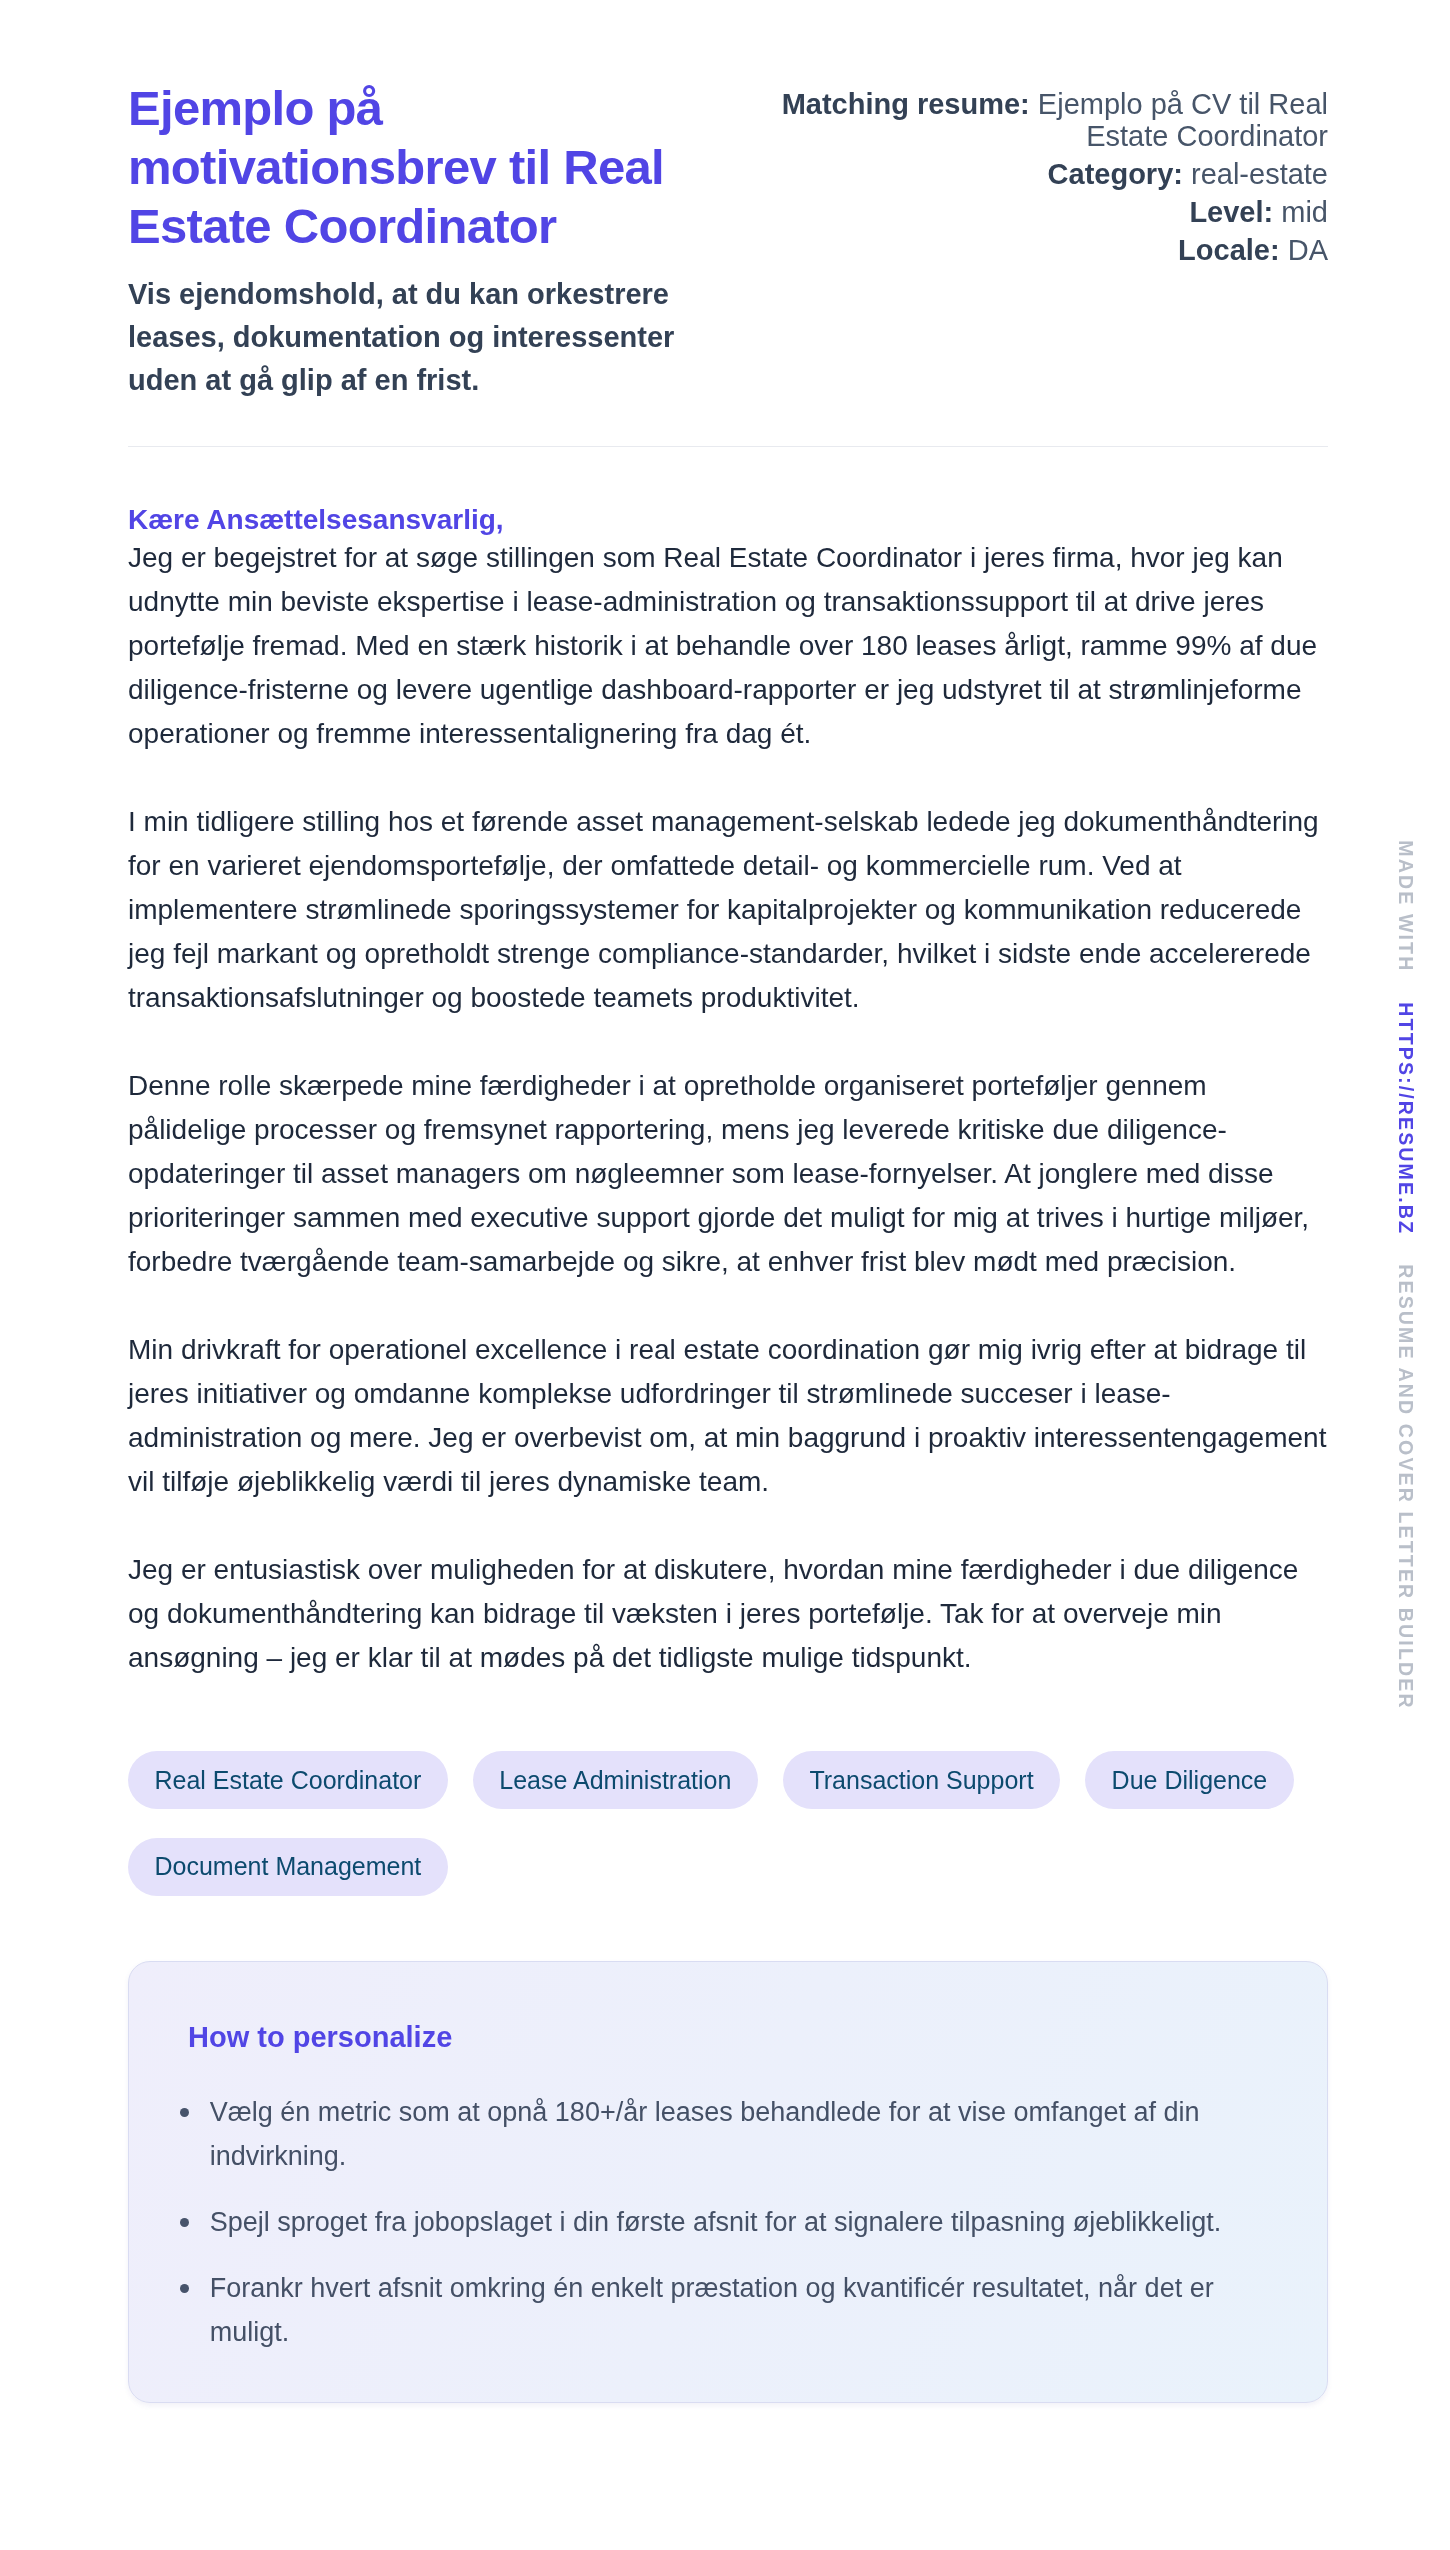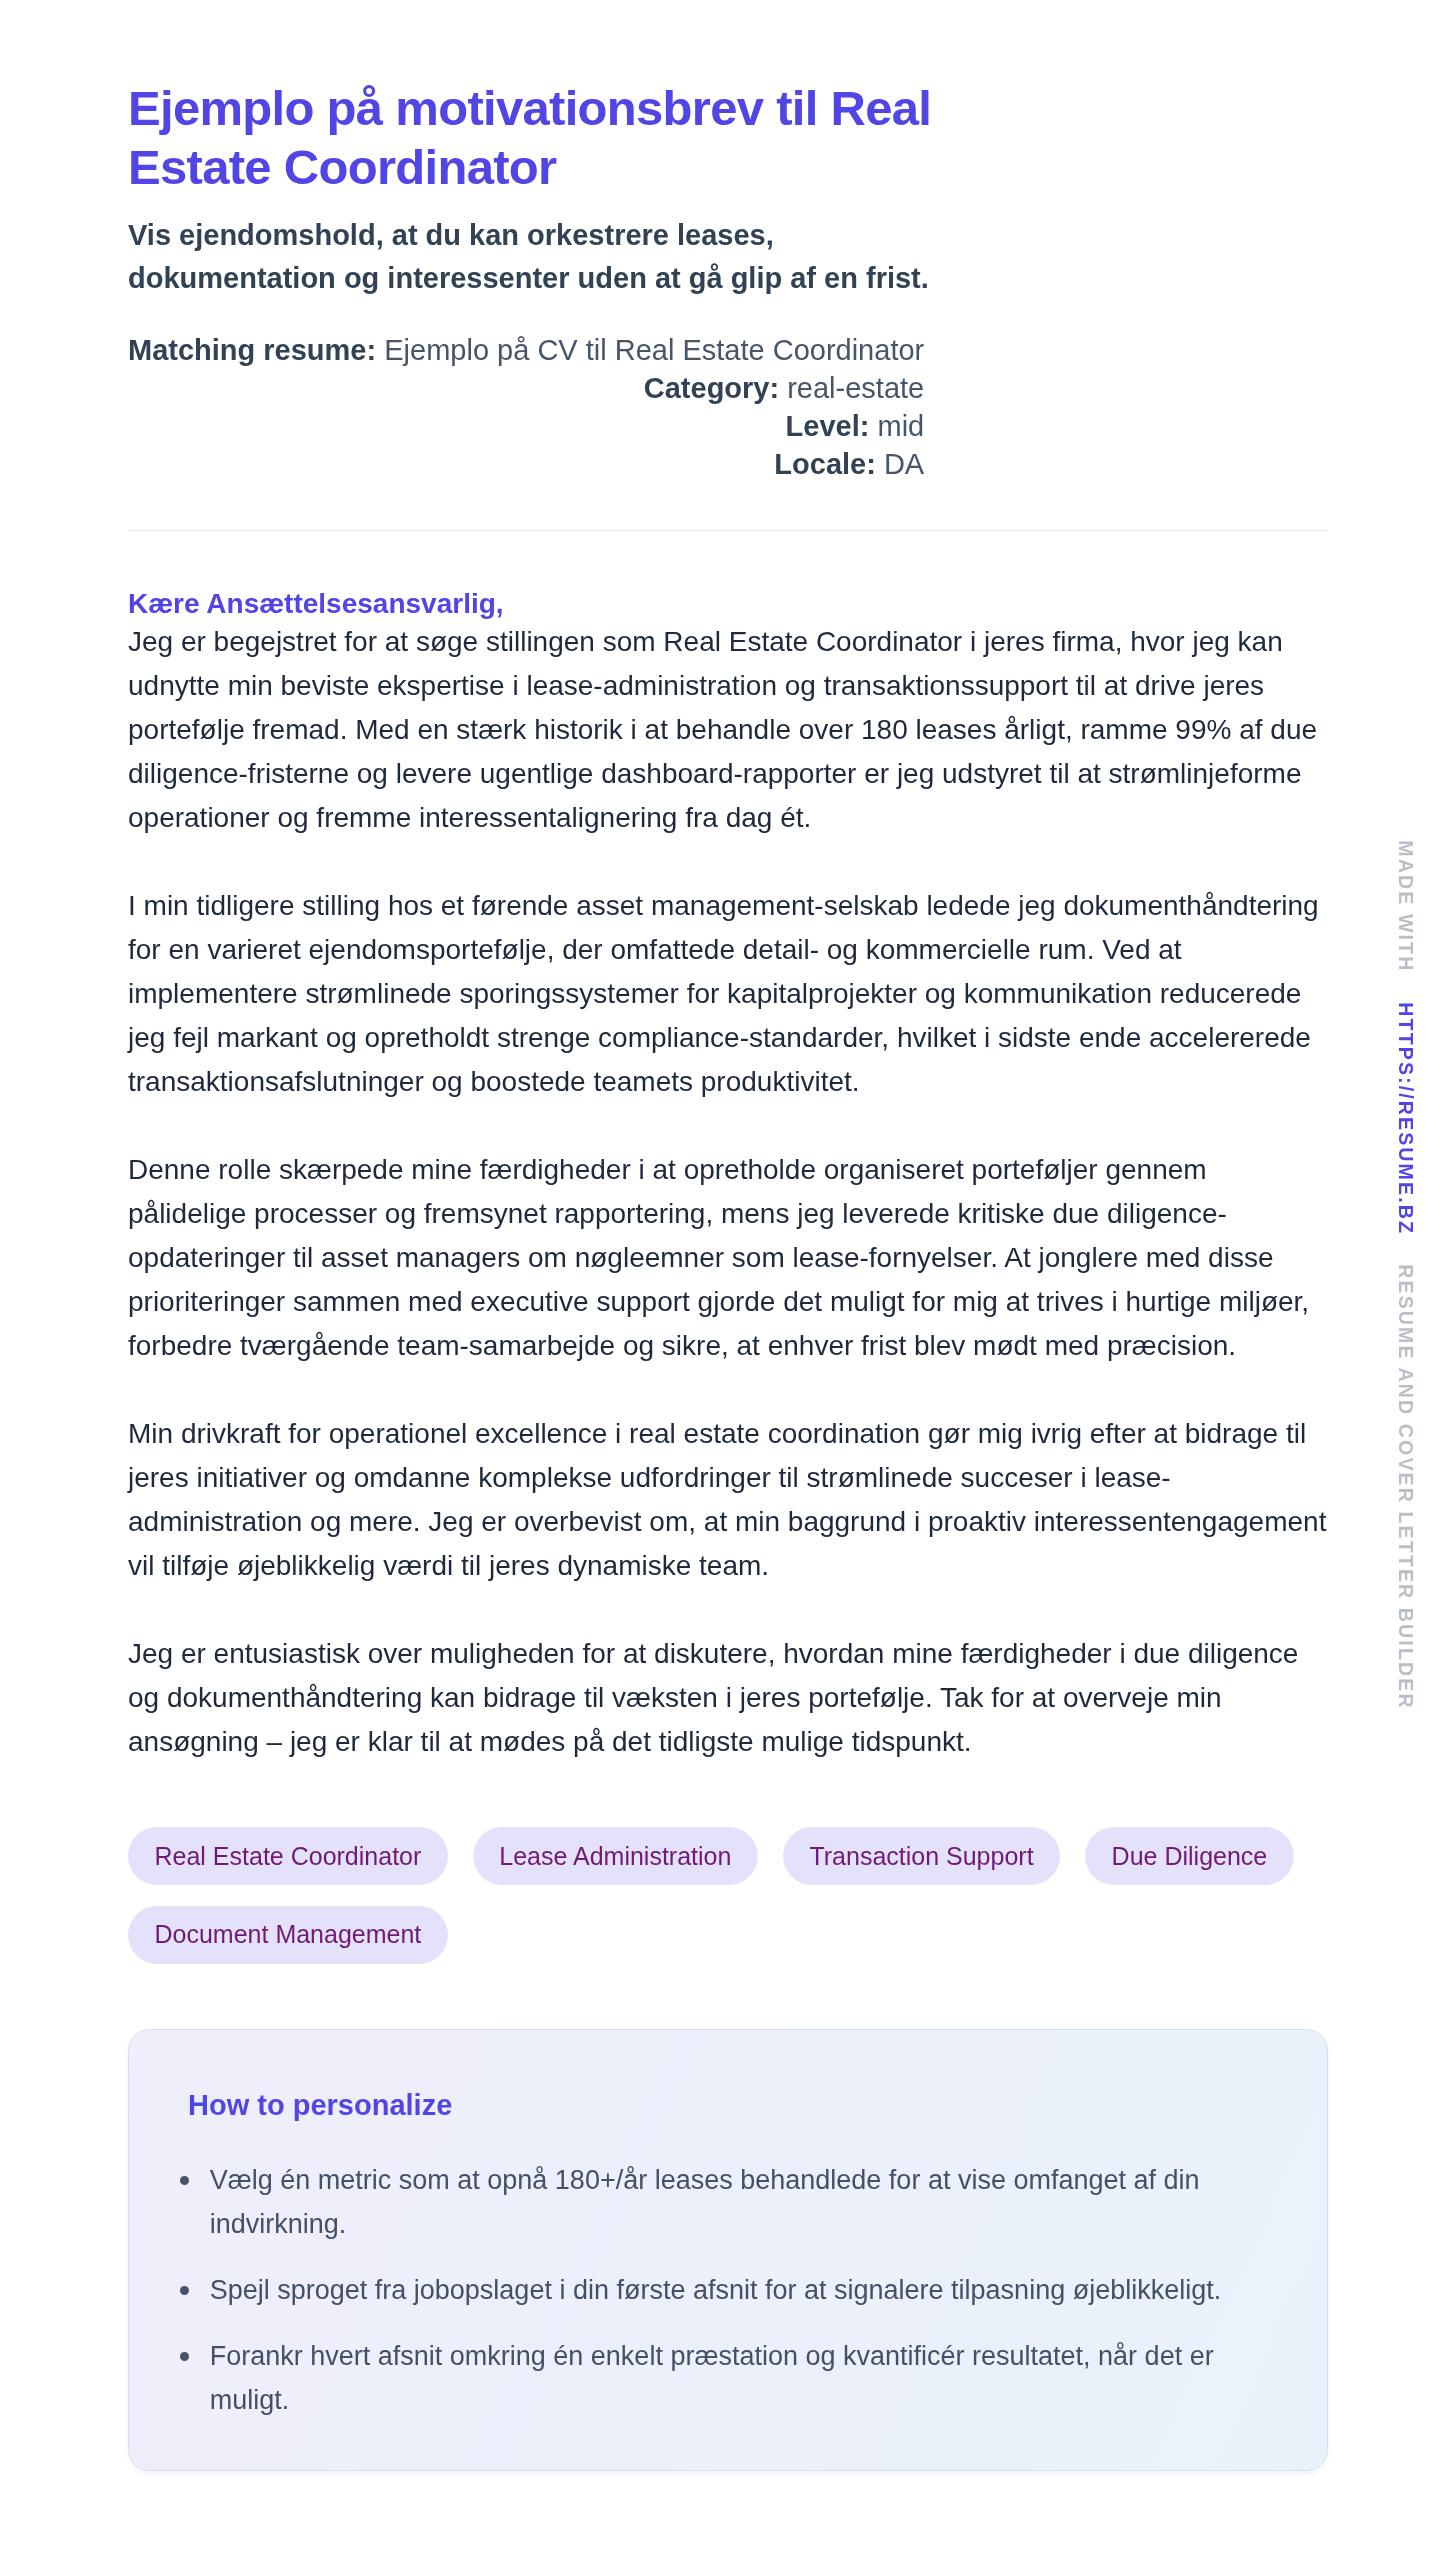--- a/index.html
+++ b/index.html
@@ -8,21 +8,21 @@
     width: 1451px; height: 2550px;
     position: relative;
     background: #ffffff;
     font-family: "Liberation Sans", "DejaVu Sans", sans-serif;
     color: #1e293b;
     overflow: hidden;
   }
   .content { position: absolute; left: 128px; top: 79px; width: 1200px; }
 
   
-  .header { display: flex; justify-content: space-between; align-items: flex-start; gap: 25.6px; flex-direction: column; }
+  .header { display: flex; justify-content: space-between; align-items: flex-start; gap: 25.6px; }
   .page-title {
     font-size: 49px; line-height: 59px; font-weight: 700;
     color: #5145e5; letter-spacing: -0.7px;
     max-width: 871px; margin: 0;
   }
   .page-subtitle {
     margin-top: 17px; font-size: 29px; line-height: 43px;
     font-weight: 700; color: #334155; max-width: 832px;
   }
   .meta { text-align: right; font-size: 29px; line-height: 32px; color: #475569; min-width: 367px; padding-top: 8.5px; }
@@ -35,24 +35,25 @@
   .letter p.body-par { font-size: 28px; line-height: 44px; color: #1e293b; margin: 0 0 44px 0; max-width: 1200px; }
   .letter .first-par { margin-top: 36px; }
 
   .signature { margin-top: 41px; }
   .sig-name { font-size: 28px; font-weight: 700; color: #1e293b; }
   .sig-title { margin-top: 15.4px; font-size: 28px; color: #475569; }
 
   
   .tags { margin-top: 63px; display: flex; flex-wrap: wrap; gap: 20.5px 25px; max-width: 1200px; }
   .tag {
-    background: #e4e1fb; color: #701a75;
+    background: #e4e1fb; color: #0c4a6e;
     font-size: 25px; font-weight: 500;
     padding: 14.5px 26.5px; border-radius: 853px;
     white-space: nowrap;
+    margin-top: 8px;
   }
 
   
   .tip-box {
     margin-top: 65px;
     background: linear-gradient(115deg, #efeefb 0%, #e9f2fb 100%);
     border: 1.7px solid #d9dcf2;
     border-radius: 22px;
     padding: 44px 46px 48px 44px;
     box-shadow: 0 2.6px 5.1px rgba(90,90,160,0.08);

